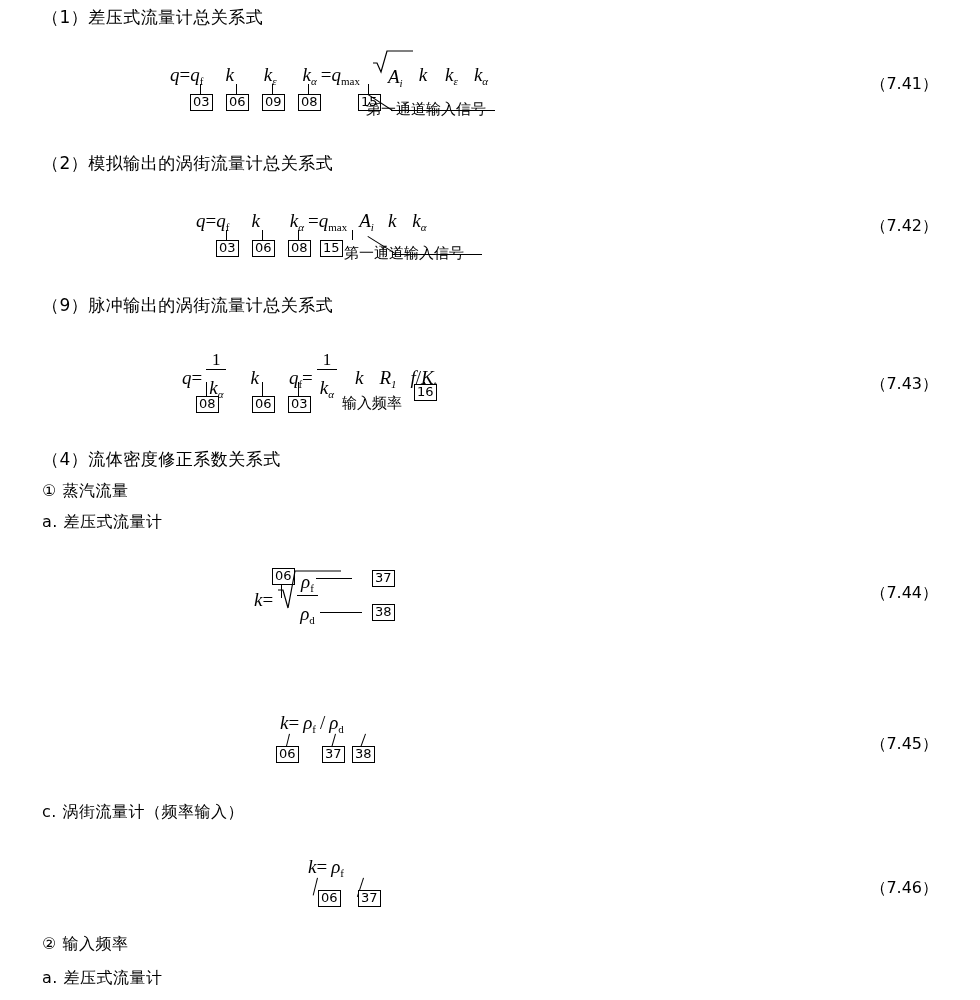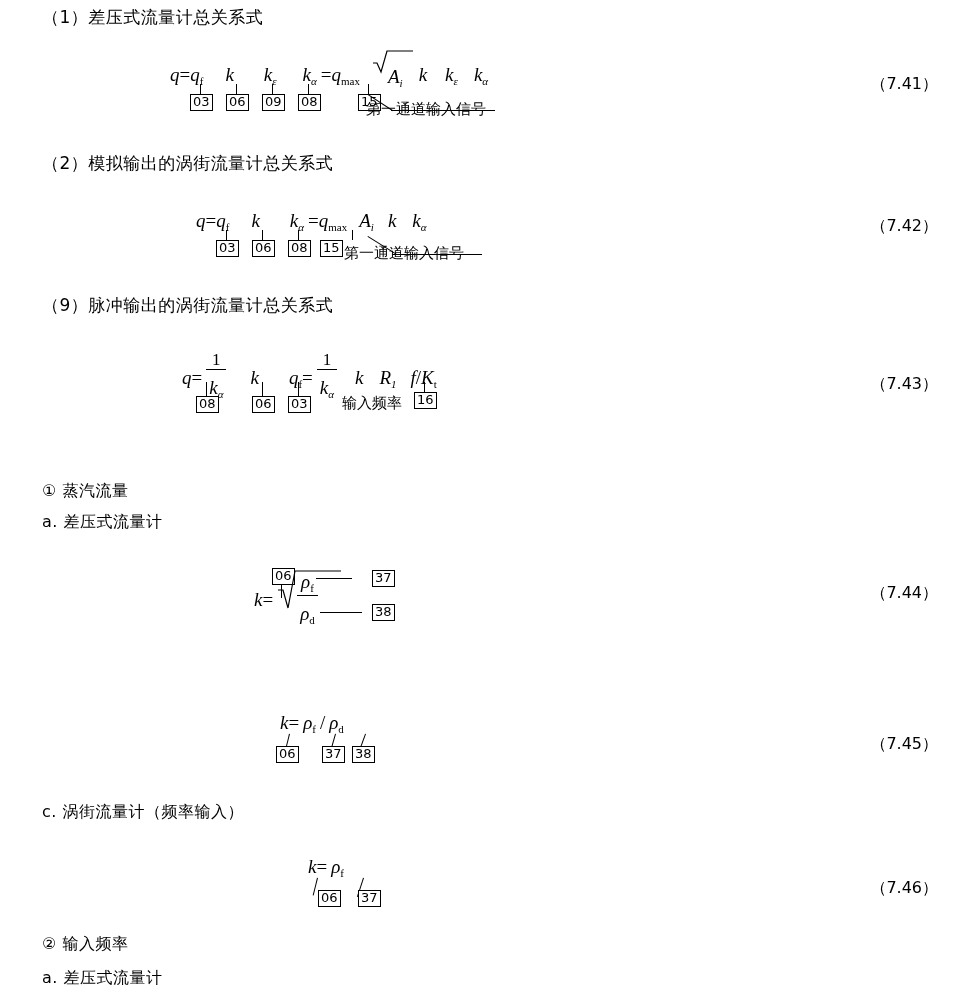--- a/index.html
+++ b/index.html
@@ -232,26 +232,27 @@
   </div>
 
   <div class="tick" style="left:206px; top:382px; height:14px;"></div>
   <div class="tick" style="left:262px; top:382px; height:14px;"></div>
   <div class="tick" style="left:298px; top:382px; height:14px;"></div>
   <div class="tick" style="left:424px; top:382px; height:14px;"></div>
 
   <div class="code" style="left:196px; top:396px;">08</div>
   <div class="code" style="left:252px; top:396px;">06</div>
   <div class="code" style="left:288px; top:396px;">03</div>
-  <div class="code" style="left:414px; top:392px;">16</div>
+  <div class="code" style="left:414px; top:384px;">16</div>
 
   <div class="note" style="left:342px; top:394px;">输入频率</div>
 
   <div class="eqnum" style="top:374px;">（7.43）</div>
 
+  <div class="heading" style="left:42px; top:448px;">（4）流体密度修正系数关系式</div>
   <div class="subheading" style="left:42px; top:481px;">① 蒸汽流量</div>
   <div class="subheading" style="left:42px; top:512px;">a. 差压式流量计</div>
 
   <div class="code" style="left:272px; top:568px;">06</div>
   <div class="vline" style="left:281px; top:584px; height:14px;"></div>
 
   <div class="formula" style="left:254px; top:580px;">
     <span class="math">k</span><span class="op">=</span>
     <span style="position:relative;display:inline-block;width:66px;height:44px;vertical-align:middle;">
       <svg width="66" height="46" style="position:absolute;left:0;top:-12px;">

